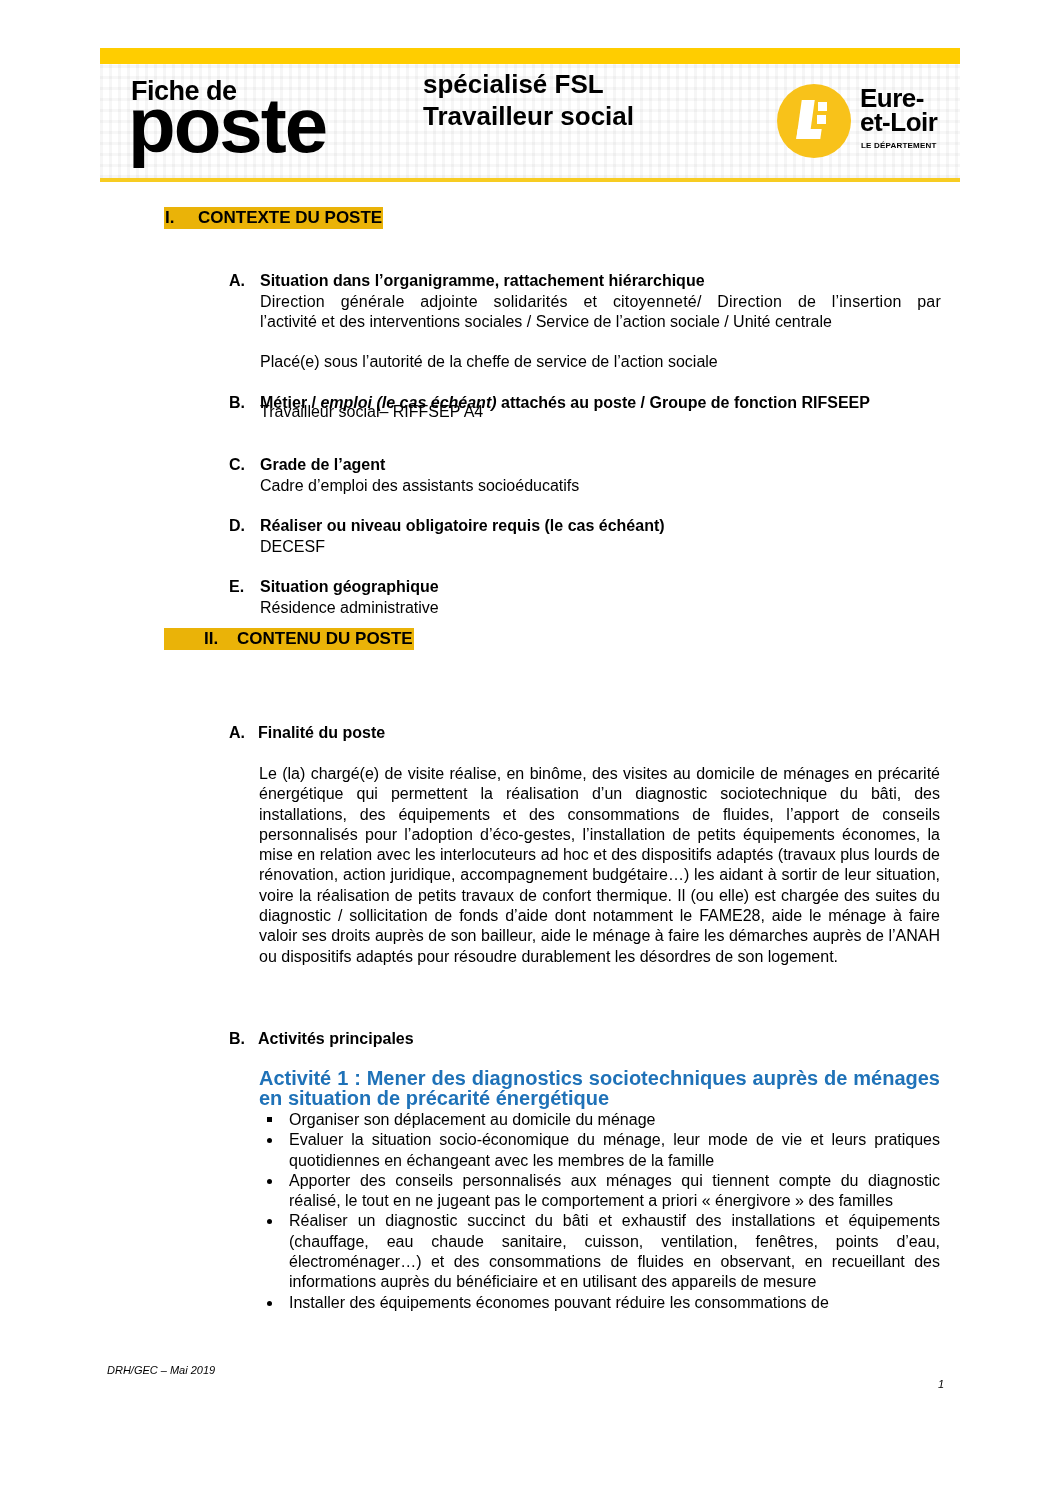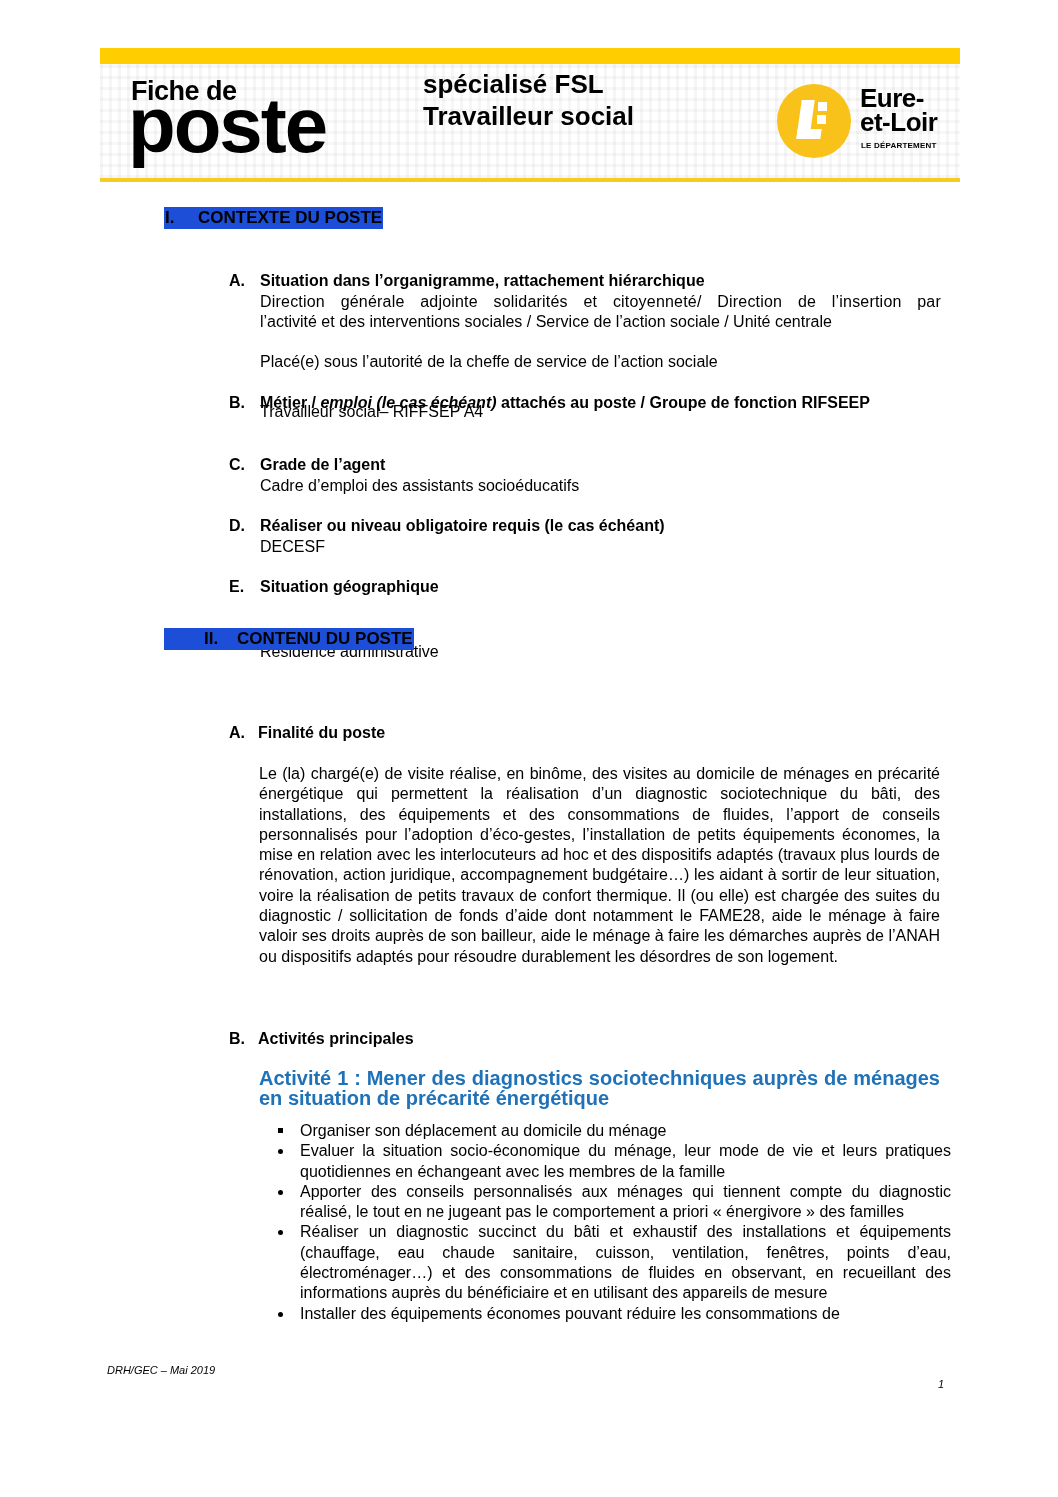--- a/index.html
+++ b/index.html
@@ -25,33 +25,33 @@
   .logo-L1 { position: absolute; left: 22px; top: 16px; width: 13px; height: 39px; background: #fff; transform: skewX(-8deg); }
   .logo-L2 { position: absolute; left: 20px; top: 45px; width: 24px; height: 10px; background: #fff; transform: skewX(-8deg); }
   .logo-d1 { position: absolute; left: 41px; top: 18px; width: 9px; height: 9px; background: #fff; }
   .logo-d2 { position: absolute; left: 40px; top: 31px; width: 9px; height: 9px; background: #fff; }
 
   .brand1 { position: absolute; left: 860px; top: 86px; font-weight: 700; font-size: 26px; line-height: 24px; letter-spacing: -0.5px; }
   .brand2 { position: absolute; left: 860px; top: 110px; font-weight: 700; font-size: 26px; line-height: 24px; letter-spacing: -0.5px; }
   .brand3 { position: absolute; left: 861px; top: 141px; font-weight: 700; font-size: 8px; letter-spacing: 0.2px; }
 
   
-  .sec { position: absolute; left: 164px; background: #1d4ed8; font-weight: 700; font-size: 17px; line-height: 22px; padding: 0 1px; }
+  .sec { position: absolute; left: 164px; background: #eab308; font-weight: 700; font-size: 17px; line-height: 22px; padding: 0 1px; }
   .sec .num { display: inline-block; width: 33px; }
 
   .sub { position: absolute; left: 229px; font-size: 16px; line-height: 20px; }
   .sub .ltr { position: absolute; left: 0; font-weight: 700; }
   .sub .head { position: absolute; left: 31px; font-weight: 700; white-space: nowrap; }
   .sub .body { position: absolute; left: 31px; width: 680px; white-space: nowrap; }
 
   .para { position: absolute; left: 259px; width: 681px; font-size: 16px; line-height: 20.3px; text-align: justify; }
 
   .act-title { position: absolute; left: 259px; top: 1068px; width: 681px; font-weight: 700; font-size: 20px; line-height: 20px; color: #1f72b8; text-align: justify; }
 
-  .bullets { position: absolute; left: 259px; top: 1110px; width: 681px; margin: 11px; padding: 0; list-style: none; font-size: 16px; line-height: 20.3px; }
+  .bullets { position: absolute; left: 259px; top: 1110px; width: 681px; margin: 0; padding: 0; list-style: none; font-size: 16px; line-height: 20.3px; }
   .bullets li { position: relative; padding-left: 30px; text-align: justify; }
   .bullets .mk { position: absolute; left: 5px; top: 0; width: 20px; }
   .mk-sq::before { content: ""; position: absolute; left: 3px; top: 7px; width: 5px; height: 5px; background: #000; }
   .mk-dot::before { content: ""; position: absolute; left: 3px; top: 8px; width: 5px; height: 5px; border-radius: 50%; background: #000; }
 
   .footer-left { position: absolute; left: 101px; top: 1364px; font-size: 11px; font-style: italic; margin-left: 6px; }
   .footer-page { position: absolute; left: 938px; top: 1378px; font-size: 11px; font-style: italic; }
 </style>
 </head>
 <body>
@@ -104,21 +104,21 @@
 
 <div class="sub" style="top:516px;">
   <span class="ltr">D.</span>
   <span class="head">Réaliser ou niveau obligatoire requis (le cas échéant)</span>
   <div class="body" style="top:21px;">DECESF</div>
 </div>
 
 <div class="sub" style="top:577px;">
   <span class="ltr">E.</span>
   <span class="head">Situation géographique</span>
-  <div class="body" style="top:21px;margin-top:44px;">Résidence administrative</div>
+  <div class="body" style="top:21px;">Résidence administrative</div>
 </div>
 
 <div class="sec" style="top:628px;padding-left:40px;">
   <span class="num">II.</span><span>CONTENU DU POSTE</span>
 </div>
 
 <div class="sub" style="top:723px;">
   <span class="ltr">A.</span>
   <span class="head" style="left:29px;">Finalité du poste</span>
 </div>

